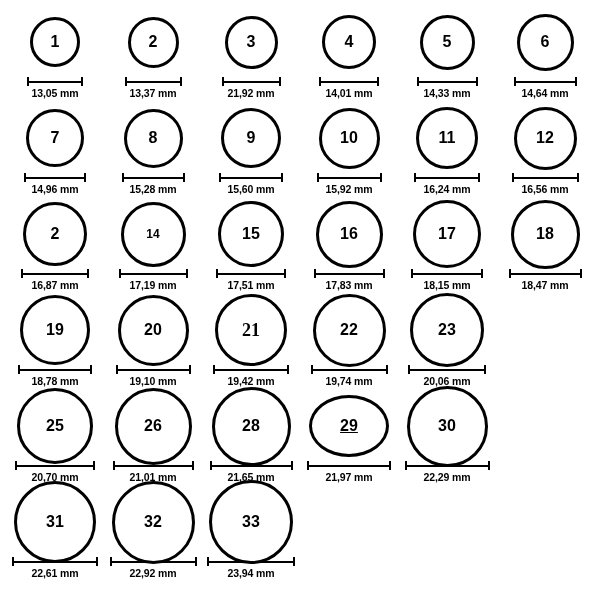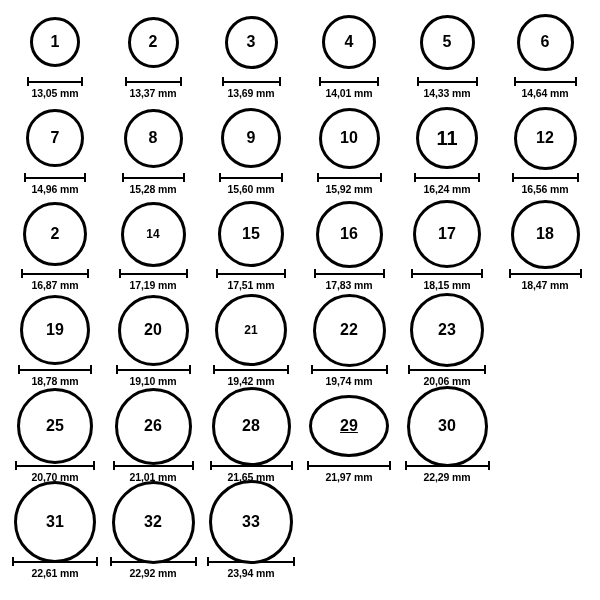--- a/index.html
+++ b/index.html
@@ -133,21 +133,21 @@
           <div class="ring" style="width: 53px; height: 53px;">
             <span class="ring-label" style="font-size: 16px;">3</span>
           </div>
         </div>
         <div class="measure">
           <div class="caliper" style="width: 59px;">
             <span class="bar"></span>
             <span class="tick-left"></span>
             <span class="tick-right"></span>
           </div>
-          <div class="mm">13,69 mm</div>
+          <div class="mm">21,92 mm</div>
         </div>
       </div>
       <div class="cell">
         <div class="ring-wrap">
           <div class="ring" style="width: 54px; height: 54px;">
             <span class="ring-label" style="font-size: 16px;">4</span>
           </div>
         </div>
         <div class="measure">
           <div class="caliper" style="width: 60px;">
@@ -246,21 +246,21 @@
             <span class="bar"></span>
             <span class="tick-left"></span>
             <span class="tick-right"></span>
           </div>
           <div class="mm">15,92 mm</div>
         </div>
       </div>
       <div class="cell">
         <div class="ring-wrap">
           <div class="ring" style="width: 62px; height: 62px;">
-            <span class="ring-label" style="font-size: 20px;">11</span>
+            <span class="ring-label" style="font-size: 16px;">11</span>
           </div>
         </div>
         <div class="measure">
           <div class="caliper" style="width: 66px;">
             <span class="bar"></span>
             <span class="tick-left"></span>
             <span class="tick-right"></span>
           </div>
           <div class="mm">16,24 mm</div>
         </div>
@@ -400,21 +400,21 @@
             <span class="bar"></span>
             <span class="tick-left"></span>
             <span class="tick-right"></span>
           </div>
           <div class="mm">19,10 mm</div>
         </div>
       </div>
       <div class="cell">
         <div class="ring-wrap">
           <div class="ring" style="width: 72px; height: 72px;">
-            <span class="ring-label" style="font-size: 12px;">21</span>
+            <span class="ring-label" style="font-size: 18px; font-family: Liberation Serif, serif;">21</span>
           </div>
         </div>
         <div class="measure">
           <div class="caliper" style="width: 76px;">
             <span class="bar"></span>
             <span class="tick-left"></span>
             <span class="tick-right"></span>
           </div>
           <div class="mm">19,42 mm</div>
         </div>

